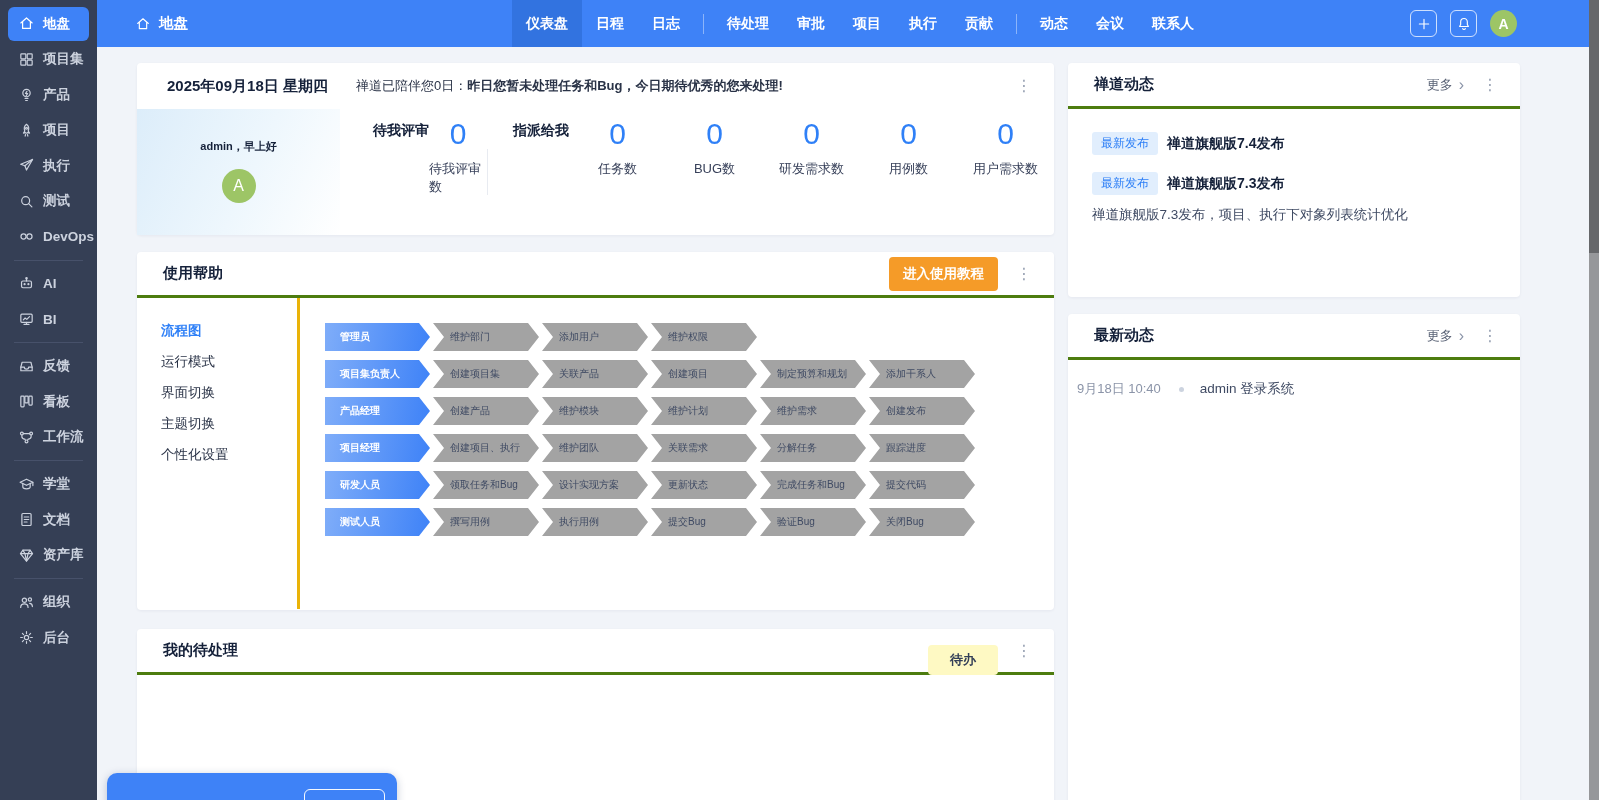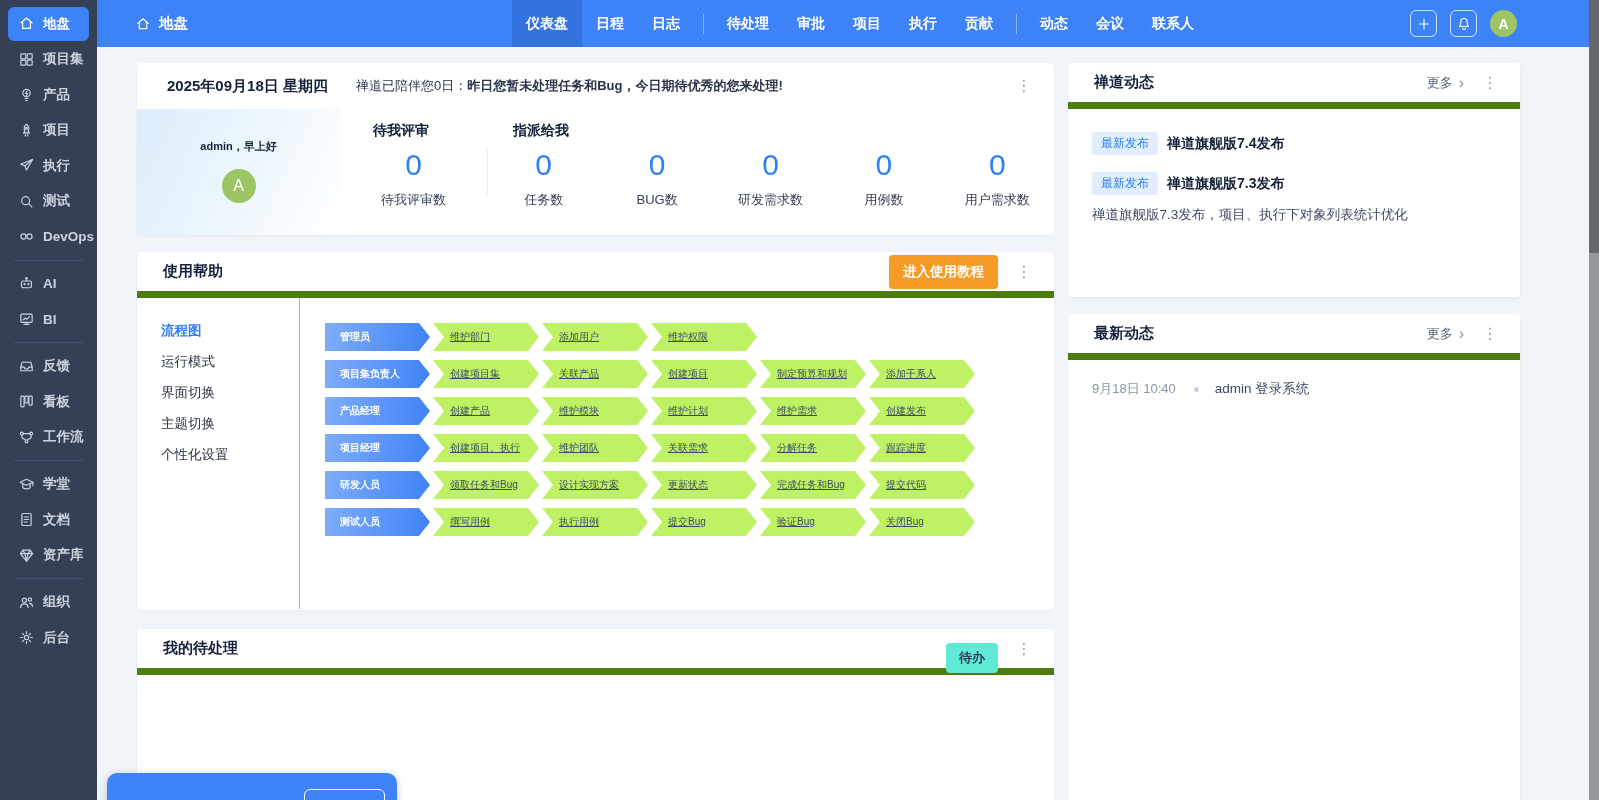--- a/index.html
+++ b/index.html
@@ -30,82 +30,82 @@
   .tb-btn { width:27px; height:27px; border:1px solid rgba(255,255,255,.75); border-radius:6px; background:transparent;
             display:flex; align-items:center; justify-content:center; color:#fff; cursor:pointer; }
   .tb-btn svg { width:16px; height:16px; }
   .avatar { width:27px; height:27px; border-radius:50%; background:#9dc566; color:#fff; font-size:14px; font-weight:700;
             display:flex; align-items:center; justify-content:center; cursor:pointer; }
 
   .content { flex:1; padding:16px 0 0 40px; display:flex; gap:14px; overflow:hidden; }
   .col-left { width:917px; flex:none; }
   .col-right { width:452px; flex:none; }
   .card { background:#fff; border-radius:4px; box-shadow:0 1px 3px rgba(30,40,80,.06); }
-  .card-header { display:flex; align-items:center; height:46px; padding:0 18px 0 26px; border-bottom:7px solid #4d7c0f; }
+  .card-header { display:flex; align-items:center; height:46px; padding:0 18px 0 26px; border-bottom:3px solid #4d7c0f; }
   .card-title { font-size:15px; font-weight:700; color:#15213a; }
   .kebab { margin-left:14px; color:#9aa3b5; font-size:16px; cursor:pointer; line-height:1; padding:2px 4px; }
   .more { margin-left:auto; display:flex; align-items:center; gap:6px; color:#596275; font-size:13px; cursor:pointer; text-decoration:none; }
   .more .chev-ic { font-size:16px; line-height:1; color:#8b94a8; }
 
   
   .greet-card { height:172px; margin-bottom:17px; }
   .greet-header { display:flex; align-items:center; height:46px; padding:0 18px 0 30px; }
   .greet-date { font-size:15px; font-weight:700; color:#15213a; margin-right:28px; }
   .greet-msg { font-size:13px; color:#2a3347; }
   .greet-body { display:flex; height:126px; }
   .greet-left { width:203px; flex:none; background:linear-gradient(115deg,#dcedfa 0%,#eef7fd 55%,#ffffff 100%);
                 display:flex; flex-direction:column; align-items:center; padding-top:30px; }
   .greet-hello { font-size:11px; font-weight:700; color:#15213a; }
   .greet-avatar { width:34px; height:34px; border-radius:50%; background:#9dc566; color:#fff; font-size:16px;
                   display:flex; align-items:center; justify-content:center; margin-top:15px; }
   .greet-stats { flex:1; display:flex; }
-  .stat-group { display:flex; flex-direction:column; }
+  .stat-group { display:flex; flex-direction:row; }
   .stat-group-label { margin:13px 0 0; font-size:14px; font-weight:700; color:#15213a; }
   .stat-cols { display:flex; flex:1; }
   .stat-col { display:flex; flex-direction:column; align-items:center; }
   .stat-value { font-size:30px; color:#2f80f7; margin-top:8px; line-height:34px; cursor:pointer; }
   .stat-label { font-size:13px; color:#38415a; margin-top:9px; }
   .g1 { width:147px; flex:none; }
   .g1 .stat-group-label { padding-left:33px; }
   .g1 .stat-col { width:100%; }
   .g2 { flex:1; position:relative; }
   .g2::before { content:''; position:absolute; left:0; top:40px; width:1px; height:46px; background:#e8ebf1; }
   .g2 .stat-group-label { padding-left:26px; }
   .g2 .stat-col { flex:1; }
 
   
   .help-card { height:358px; margin-bottom:19px; }
   .help-body { display:flex; height:311px; }
-  .help-tabs { width:163px; flex:none; border-right:1px solid #eab308; padding:24px 0 0 24px; }
+  .help-tabs { width:163px; flex:none; border-right:3px solid #eab308; padding:24px 0 0 24px; }
   .help-tab { font-size:13.5px; color:#2a3347; margin-bottom:14px; line-height:17px; cursor:pointer; }
   .help-tab.active { color:#2f80f7; font-weight:700; }
   .flow-area { flex:1; padding:25px 0 0 25px; }
   .flow-row { display:flex; height:28px; margin-bottom:9px; }
   .chev { height:28px; display:flex; align-items:center; font-size:10px; margin-right:3px; flex:none; }
   .chev-role { width:105px; padding-left:15px; color:#fff; font-weight:700;
                background:linear-gradient(100deg,#7fadf9,#3e82f7);
                clip-path:polygon(0 0, calc(100% - 11px) 0, 100% 50%, calc(100% - 11px) 100%, 0 100%); }
-  .chev-step { width:106px; padding-left:17px; color:#3f4a63; background:#bef264;
-               clip-path:polygon(0 0, calc(100% - 11px) 0, 100% 50%, calc(100% - 11px) 100%, 0 100%, 11px 50%);text-decoration:underline; }
+  .chev-step { width:106px; padding-left:17px; color:#3f4a63; background:#a3a3a3;
+               clip-path:polygon(0 0, calc(100% - 11px) 0, 100% 50%, calc(100% - 11px) 100%, 0 100%, 11px 50%); }
 
   
   .pending-card { height:300px; }
-  .pill { background:#5eead4; color:#333f57; font-size:13px; padding:6px 13px; border-radius:4px; border:none;
+  .pill { background:#fef9c3; color:#333f57; font-size:13px; padding:6px 22px; border-radius:4px; border:none;
           margin-left:auto; cursor:pointer; font-weight:700;margin-top:18px; }
 
   
   .news-card { height:234px; margin-bottom:17px; }
   .news-items { padding:6px 24px 0; }
   .news-item { margin-top:17px; cursor:pointer; }
   .news-head { display:flex; align-items:center; }
   .badge { background:#e1eefd; color:#2f80f7; font-size:12px; padding:3px 9px; border-radius:3px; margin-right:9px; flex:none; }
   .news-title { font-size:14px; font-weight:700; color:#15213a; }
   .news-desc { font-size:13.5px; color:#3f4a63; margin-top:11px; line-height:18px; }
   .latest-card { height:600px; }
-  .activity-items { padding:4px 24px 0; }
+  .activity-items { padding:4px 9px 0; }
   .activity-item { display:flex; align-items:center; margin-top:16px; }
   .activity-time { font-size:13px; color:#8b94a8; }
   .activity-dot { width:5px; height:5px; border-radius:50%; background:#ccd3df; margin:0 16px 0 18px; flex:none; }
   .activity-text { font-size:13.5px; color:#3f4a63; }
 
   
   .scrollbar-track { position:fixed; right:0; top:0; width:10px; height:800px; background:#96979a; z-index:50; }
   .scrollbar-thumb { width:10px; height:253px; background:#66676a; }
 
   

